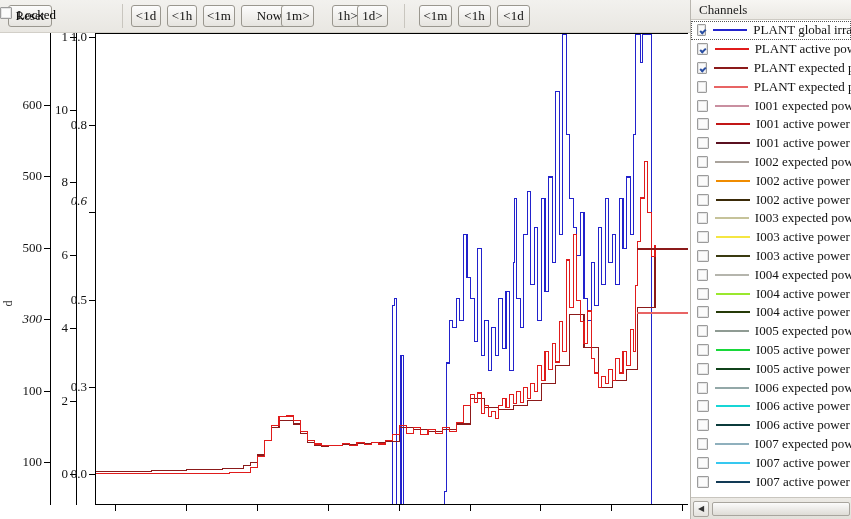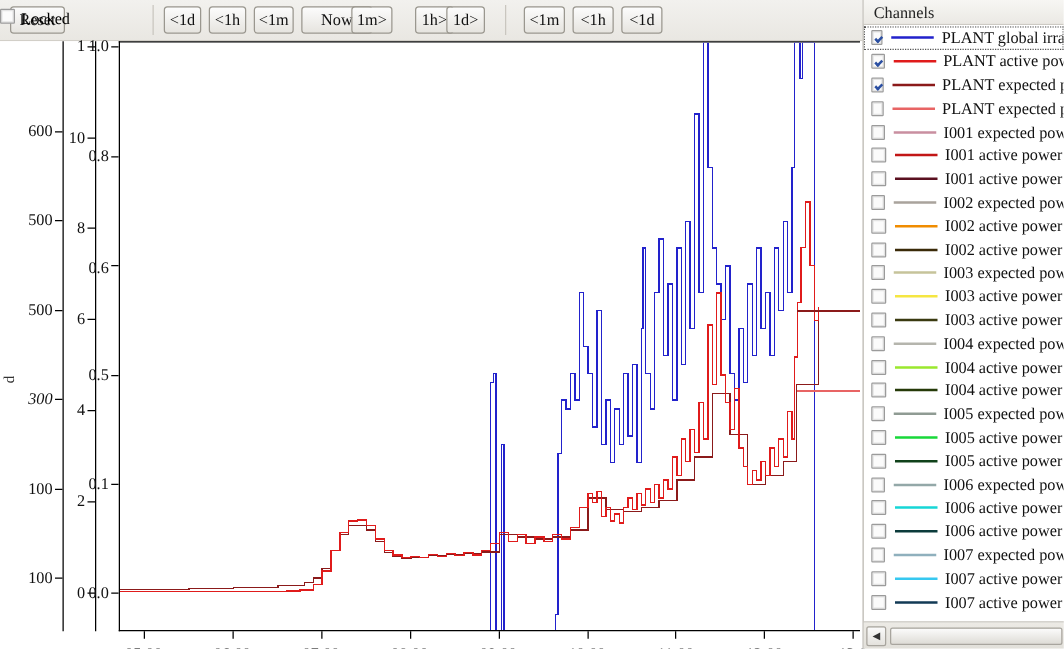--- a/index.html
+++ b/index.html
@@ -168,25 +168,25 @@
         <div class="ylabel" style="width: 22px; left: 46px; top: 287.228px;">4</div>
         <div class="ytick" style="left: 70px; top: 368px;"></div>
         <div class="ylabel" style="width: 22px; left: 46px; top: 360.124px;">2</div>
         <div class="ytick" style="left: 70px; top: 441px;"></div>
         <div class="ylabel" style="width: 22px; left: 46px; top: 433.019px;">0</div>
         <div class="ytick" style="left: 89px; top: 4px;"></div>
         <div class="ylabel" style="width: 28px; left: 59px; top: -3.62963px;">1.0</div>
         <div class="ytick" style="left: 89px; top: 92px;"></div>
         <div class="ylabel" style="width: 28px; left: 59px; top: 83.7778px;">0.8</div>
         <div class="ytick" style="left: 89px; top: 179px;"></div>
-        <div class="ylabel" style="width: 28px; left: 59px; top: 173px;">0.6</div>
+        <div class="ylabel" style="width: 28px; left: 59px; top: 160px; font-style: italic;">0.6</div>
         <div class="ytick" style="left: 89px; top: 267px;"></div>
         <div class="ylabel" style="width: 28px; left: 59px; top: 258.593px;">0.5</div>
         <div class="ytick" style="left: 89px; top: 354px;"></div>
-        <div class="ylabel" style="width: 28px; left: 59px; top: 346px;">0.1</div>
+        <div class="ylabel" style="width: 28px; left: 59px; top: 346px;">0.3</div>
         <div class="ytick" style="left: 89px; top: 441px;"></div>
         <div class="ylabel" style="width: 28px; left: 59px; top: 433.407px;">0.0</div>
       </div>
     <div id="plotframe" style="left: 95px; top: 0px; width: 593px; height: 472px;">
       <svg id="plotsvg" width="593" height="472">
           <path d="M295.1,472.0L296.5,472.0L296.5,271.8L298.6,271.8L298.6,264.6L300.8,264.6L300.8,472.0L302.9,472.0L302.9,472.0L305.0,472.0L305.0,321.8L307.1,321.8L307.1,472.0L346.2,472.0L346.2,472.0L348.3,472.0L348.3,457.7L350.4,457.7L350.4,329.0L353.2,329.0L353.2,286.1L356.8,286.1L356.8,293.2L360.3,293.2L360.3,264.6L363.9,264.6L363.9,286.1L367.4,286.1L367.4,200.2L371.0,200.2L371.0,243.2L374.5,243.2L374.5,264.6L378.1,264.6L378.1,307.5L381.6,307.5L381.6,214.5L385.2,214.5L385.2,321.8L388.7,321.8L388.7,286.1L392.3,286.1L392.3,336.1L395.8,336.1L395.8,293.2L399.4,293.2L399.4,321.8L402.9,321.8L402.9,264.6L406.4,264.6L406.4,314.7L410.0,314.7L410.0,257.5L413.5,257.5L413.5,336.1L417.1,336.1L417.1,228.8L418.5,228.8L418.5,164.5L420.6,164.5L420.6,264.6L424.2,264.6L424.2,293.2L427.7,293.2L427.7,200.2L431.3,200.2L431.3,157.3L434.8,157.3L434.8,250.3L438.4,250.3L438.4,193.1L441.9,193.1L441.9,286.1L445.5,286.1L445.5,164.5L449.0,164.5L449.0,257.5L452.6,257.5L452.6,143.0L456.1,143.0L456.1,228.8L459.6,228.8L459.6,57.2L463.2,57.2L463.2,200.2L466.7,200.2L466.7,0.0L470.3,0.0L470.3,100.1L473.8,100.1L473.8,164.5L477.4,164.5L477.4,193.1L480.9,193.1L480.9,221.7L484.5,221.7L484.5,178.8L488.0,178.8L488.0,264.6L491.6,264.6L491.6,286.1L495.1,286.1L495.1,228.8L498.7,228.8L498.7,271.8L502.2,271.8L502.2,193.1L505.8,193.1L505.8,250.3L509.3,250.3L509.3,164.5L512.8,164.5L512.8,228.8L516.4,228.8L516.4,200.2L519.9,200.2L519.9,250.3L523.5,250.3L523.5,164.5L527.0,164.5L527.0,214.5L530.6,214.5L530.6,143.0L534.1,143.0L534.1,200.2L537.7,200.2L537.7,100.1L539.8,100.1L539.8,0.0L541.9,0.0L541.9,0.0L544.1,0.0L544.1,28.6L546.2,28.6L546.2,0.0L548.3,0.0L548.3,0.0L551.9,0.0L551.9,0.0L555.4,0.0L555.4,472.0L559.0,472.0L559.0,472.0" fill="none" stroke="#2222cc" stroke-width="1.1" shape-rendering="crispEdges"></path>
           <path d="M0.0,437.4L55.3,437.4L55.3,436.6L90.8,436.6L90.8,435.9L126.3,435.9L126.3,434.5L147.5,434.5L147.5,431.9L154.6,431.9L154.6,428.3L161.7,428.3L161.7,421.0L168.8,421.0L168.8,406.4L175.9,406.4L175.9,393.6L183.0,393.6L183.0,386.3L190.1,386.3L190.1,386.3L197.2,386.3L197.2,390.0L204.3,390.0L204.3,399.1L211.4,399.1L211.4,408.2L218.5,408.2L218.5,411.1L225.6,411.1L225.6,412.6L232.7,412.6L232.7,411.9L246.8,411.9L246.8,410.4L261.0,410.4L261.0,409.7L275.2,409.7L275.2,408.9L289.4,408.9L289.4,407.5L303.6,407.5L303.6,393.6L317.8,393.6L317.8,395.5L332.0,395.5L332.0,397.3L346.2,397.3L346.2,395.5L360.3,395.5L360.3,390.0L374.5,390.0L374.5,364.5L388.7,364.5L388.7,373.6L402.9,373.6L402.9,375.4L417.1,375.4L417.1,371.8L431.3,371.8L431.3,366.3L445.5,366.3L445.5,349.9L459.6,349.9L459.6,331.7L473.8,331.7L473.8,280.6L488.0,280.6L488.0,313.5L502.2,313.5L502.2,353.5L516.4,353.5L516.4,346.3L530.6,346.3L530.6,335.3L541.2,335.3L541.2,273.4L559.0,273.4L559.0,215.0" fill="none" stroke="#8b1a1a" stroke-width="1.1" shape-rendering="crispEdges"></path>
           <path d="M0.0,439.2L19.9,439.2L19.9,439.2L55.3,439.2L55.3,439.2L90.8,439.2L90.8,439.2L112.1,439.2L112.1,439.2L133.4,439.2L133.4,438.8L144.0,438.8L144.0,438.1L154.6,438.1L154.6,433.7L161.7,433.7L161.7,422.8L168.8,422.8L168.8,406.4L175.9,406.4L175.9,391.8L183.0,391.8L183.0,382.7L190.1,382.7L190.1,382.0L197.2,382.0L197.2,386.3L204.3,386.3L204.3,397.3L211.4,397.3L211.4,406.4L218.5,406.4L218.5,410.0L225.6,410.0L225.6,411.9L232.7,411.9L232.7,411.1L239.8,411.1L239.8,411.9L246.8,411.9L246.8,409.7L253.9,409.7L253.9,411.1L261.0,411.1L261.0,408.9L268.1,408.9L268.1,410.4L275.2,410.4L275.2,408.2L282.3,408.2L282.3,410.0L289.4,410.0L289.4,406.4L296.5,406.4L296.5,400.9L303.6,400.9L303.6,391.8L310.7,391.8L310.7,399.1L317.8,399.1L317.8,393.6L324.9,393.6L324.9,400.9L332.0,400.9L332.0,395.5L339.1,395.5L339.1,399.1L346.2,399.1L346.2,393.6L353.2,393.6L353.2,397.3L360.3,397.3L360.3,388.2L367.4,388.2L367.4,371.8L374.5,371.8L374.5,360.8L378.1,360.8L378.1,368.1L381.6,368.1L381.6,359.0L385.2,359.0L385.2,379.1L388.7,379.1L388.7,371.8L392.3,371.8L392.3,382.7L395.8,382.7L395.8,377.2L399.4,377.2L399.4,384.5L402.9,384.5L402.9,371.8L406.4,371.8L406.4,364.5L410.0,364.5L410.0,373.6L413.5,373.6L413.5,360.8L417.1,360.8L417.1,369.9L420.6,369.9L420.6,357.2L424.2,357.2L424.2,368.1L427.7,368.1L427.7,353.5L431.3,353.5L431.3,364.5L434.8,364.5L434.8,349.9L438.4,349.9L438.4,357.2L441.9,357.2L441.9,331.7L445.5,331.7L445.5,346.3L449.0,346.3L449.0,317.1L452.6,317.1L452.6,335.3L456.1,335.3L456.1,309.8L459.6,309.8L459.6,328.0L463.2,328.0L463.2,287.9L466.7,287.9L466.7,317.1L470.3,317.1L470.3,226.0L473.8,226.0L473.8,273.4L477.4,273.4L477.4,200.5L480.9,200.5L480.9,266.1L484.5,266.1L484.5,287.9L488.0,287.9L488.0,309.8L491.6,309.8L491.6,277.0L495.1,277.0L495.1,324.4L498.7,324.4L498.7,339.0L502.2,339.0L502.2,353.5L505.8,353.5L505.8,342.6L509.3,342.6L509.3,349.9L512.8,349.9L512.8,335.3L516.4,335.3L516.4,346.3L519.9,346.3L519.9,324.4L523.5,324.4L523.5,339.0L527.0,339.0L527.0,317.1L530.6,317.1L530.6,331.7L534.1,331.7L534.1,295.2L537.7,295.2L537.7,317.1L539.8,317.1L539.8,251.5L541.9,251.5L541.9,207.8L544.8,207.8L544.8,164.0L548.3,164.0L548.3,127.6L551.9,127.6L551.9,178.6L555.4,178.6L555.4,222.3L559.0,222.3L559.0,211.4" fill="none" stroke="#e01b1b" stroke-width="1.1" shape-rendering="crispEdges"></path>
           <line x1="541.2188995215312" x2="593" y1="215.04247104247105" y2="215.04247104247105" stroke="#8b1a1a" stroke-width="1.4" shape-rendering="crispEdges"></line>
           <line x1="541.2188995215312" x2="593" y1="278.82625482625485" y2="278.82625482625485" stroke="#e86464" stroke-width="1.4" shape-rendering="crispEdges"></line>

